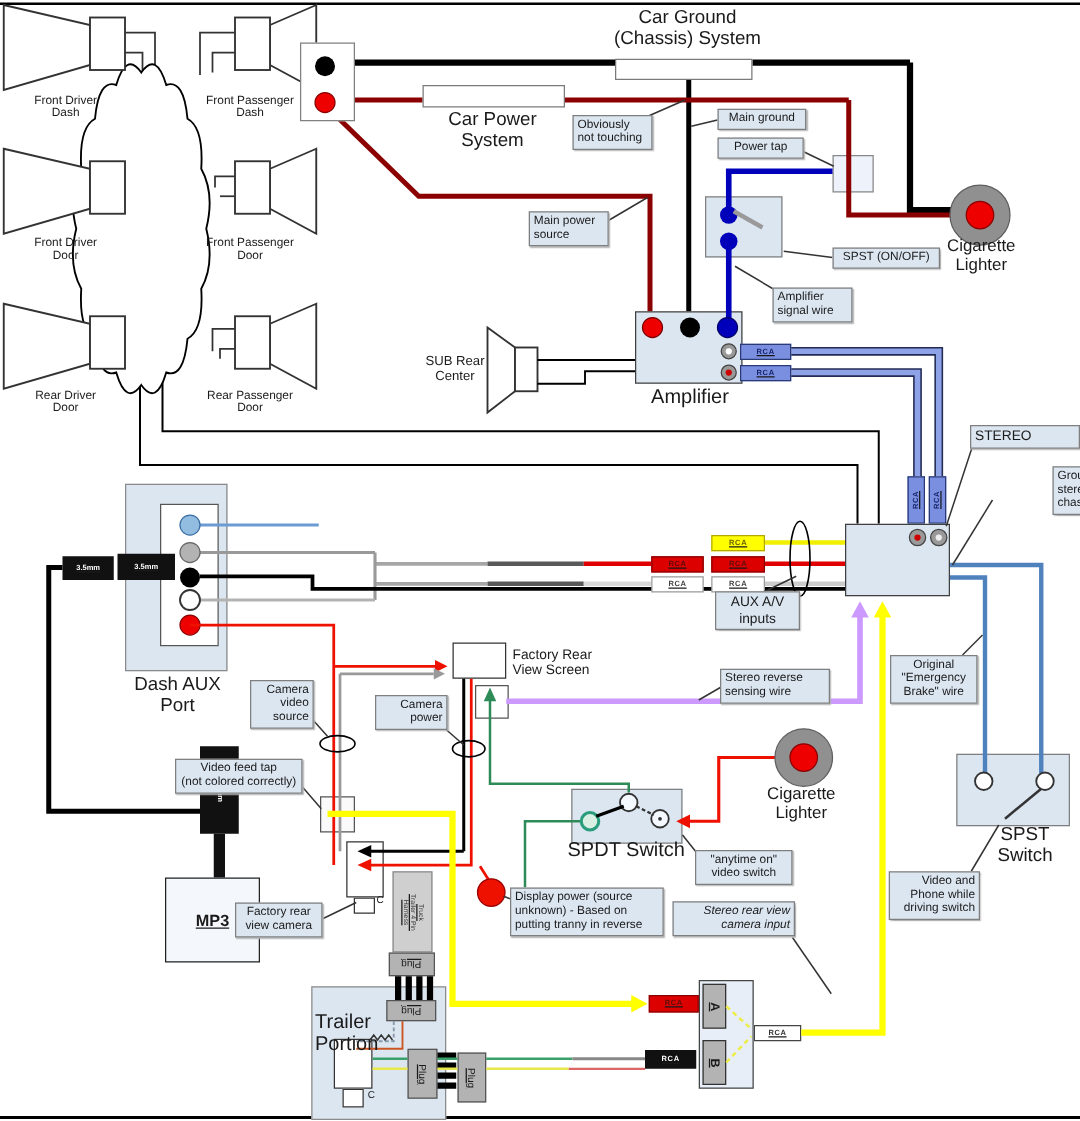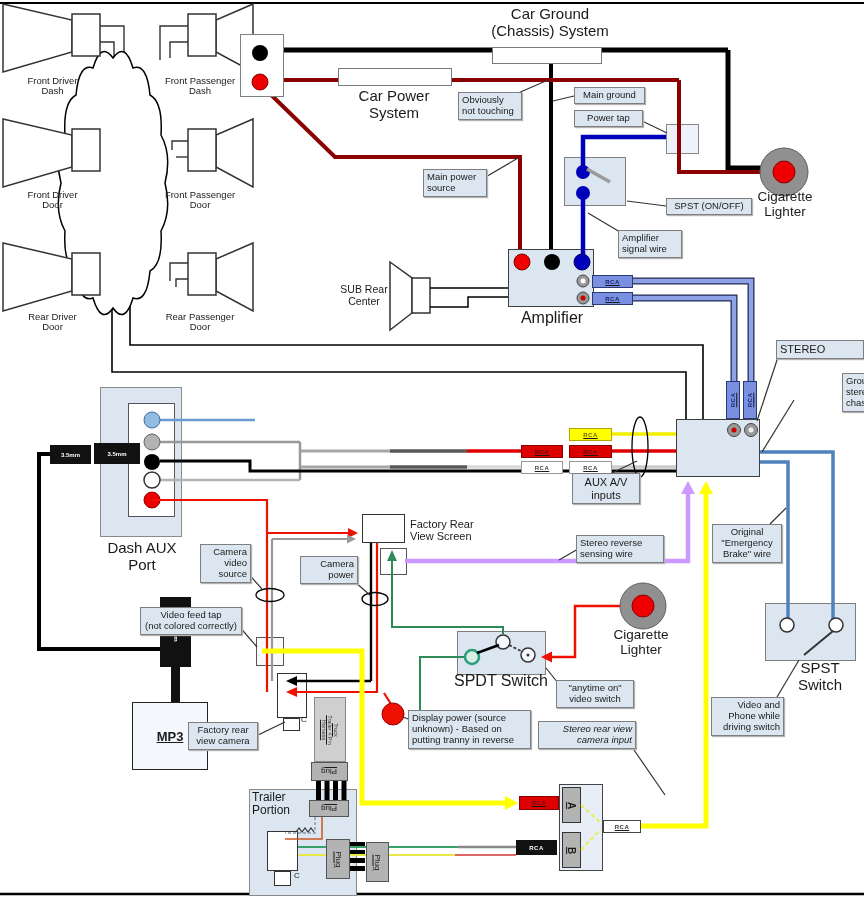--- a/index.html
+++ b/index.html
@@ -428,21 +428,21 @@
 <div class="lbl" style="left:556px;top:680px;width:70px;">"anytime on"
 video switch</div>
 <div class="lbl left" style="left:408px;top:710px;width:115px;">Display power (source
 unknown) - Based on
 putting tranny in reverse</div>
 <div class="lbl right" style="left:538px;top:721px;width:90px;font-style:italic;">Stereo rear view
 camera input</div>
 <div class="lbl" style="left:188px;top:722px;width:62px;">Factory rear
 view camera</div>
 
-<div class="txt left" style="left:252px;top:791px;width:54px;font-size:12px;z-index:4;">Trailer
+<div class="txt left" style="left:252px;top:809px;width:54px;font-size:16px;z-index:4;">Trailer
 Portion</div>
 <div class="txt" style="left:298px;top:716px;width:12px;font-size:8px;z-index:4;">C</div>
 <div class="txt" style="left:291px;top:872px;width:12px;font-size:8px;z-index:4;">C</div>
 
 <div class="lbl" style="left:712px;top:524px;width:62px;">Original
 "Emergency
 Brake" wire</div>
 <div class="txt" style="left:786px;top:660px;width:68px;font-size:15px;">SPST
 Switch</div>
 <div class="lbl right" style="left:711px;top:697px;width:65px;">Video and

